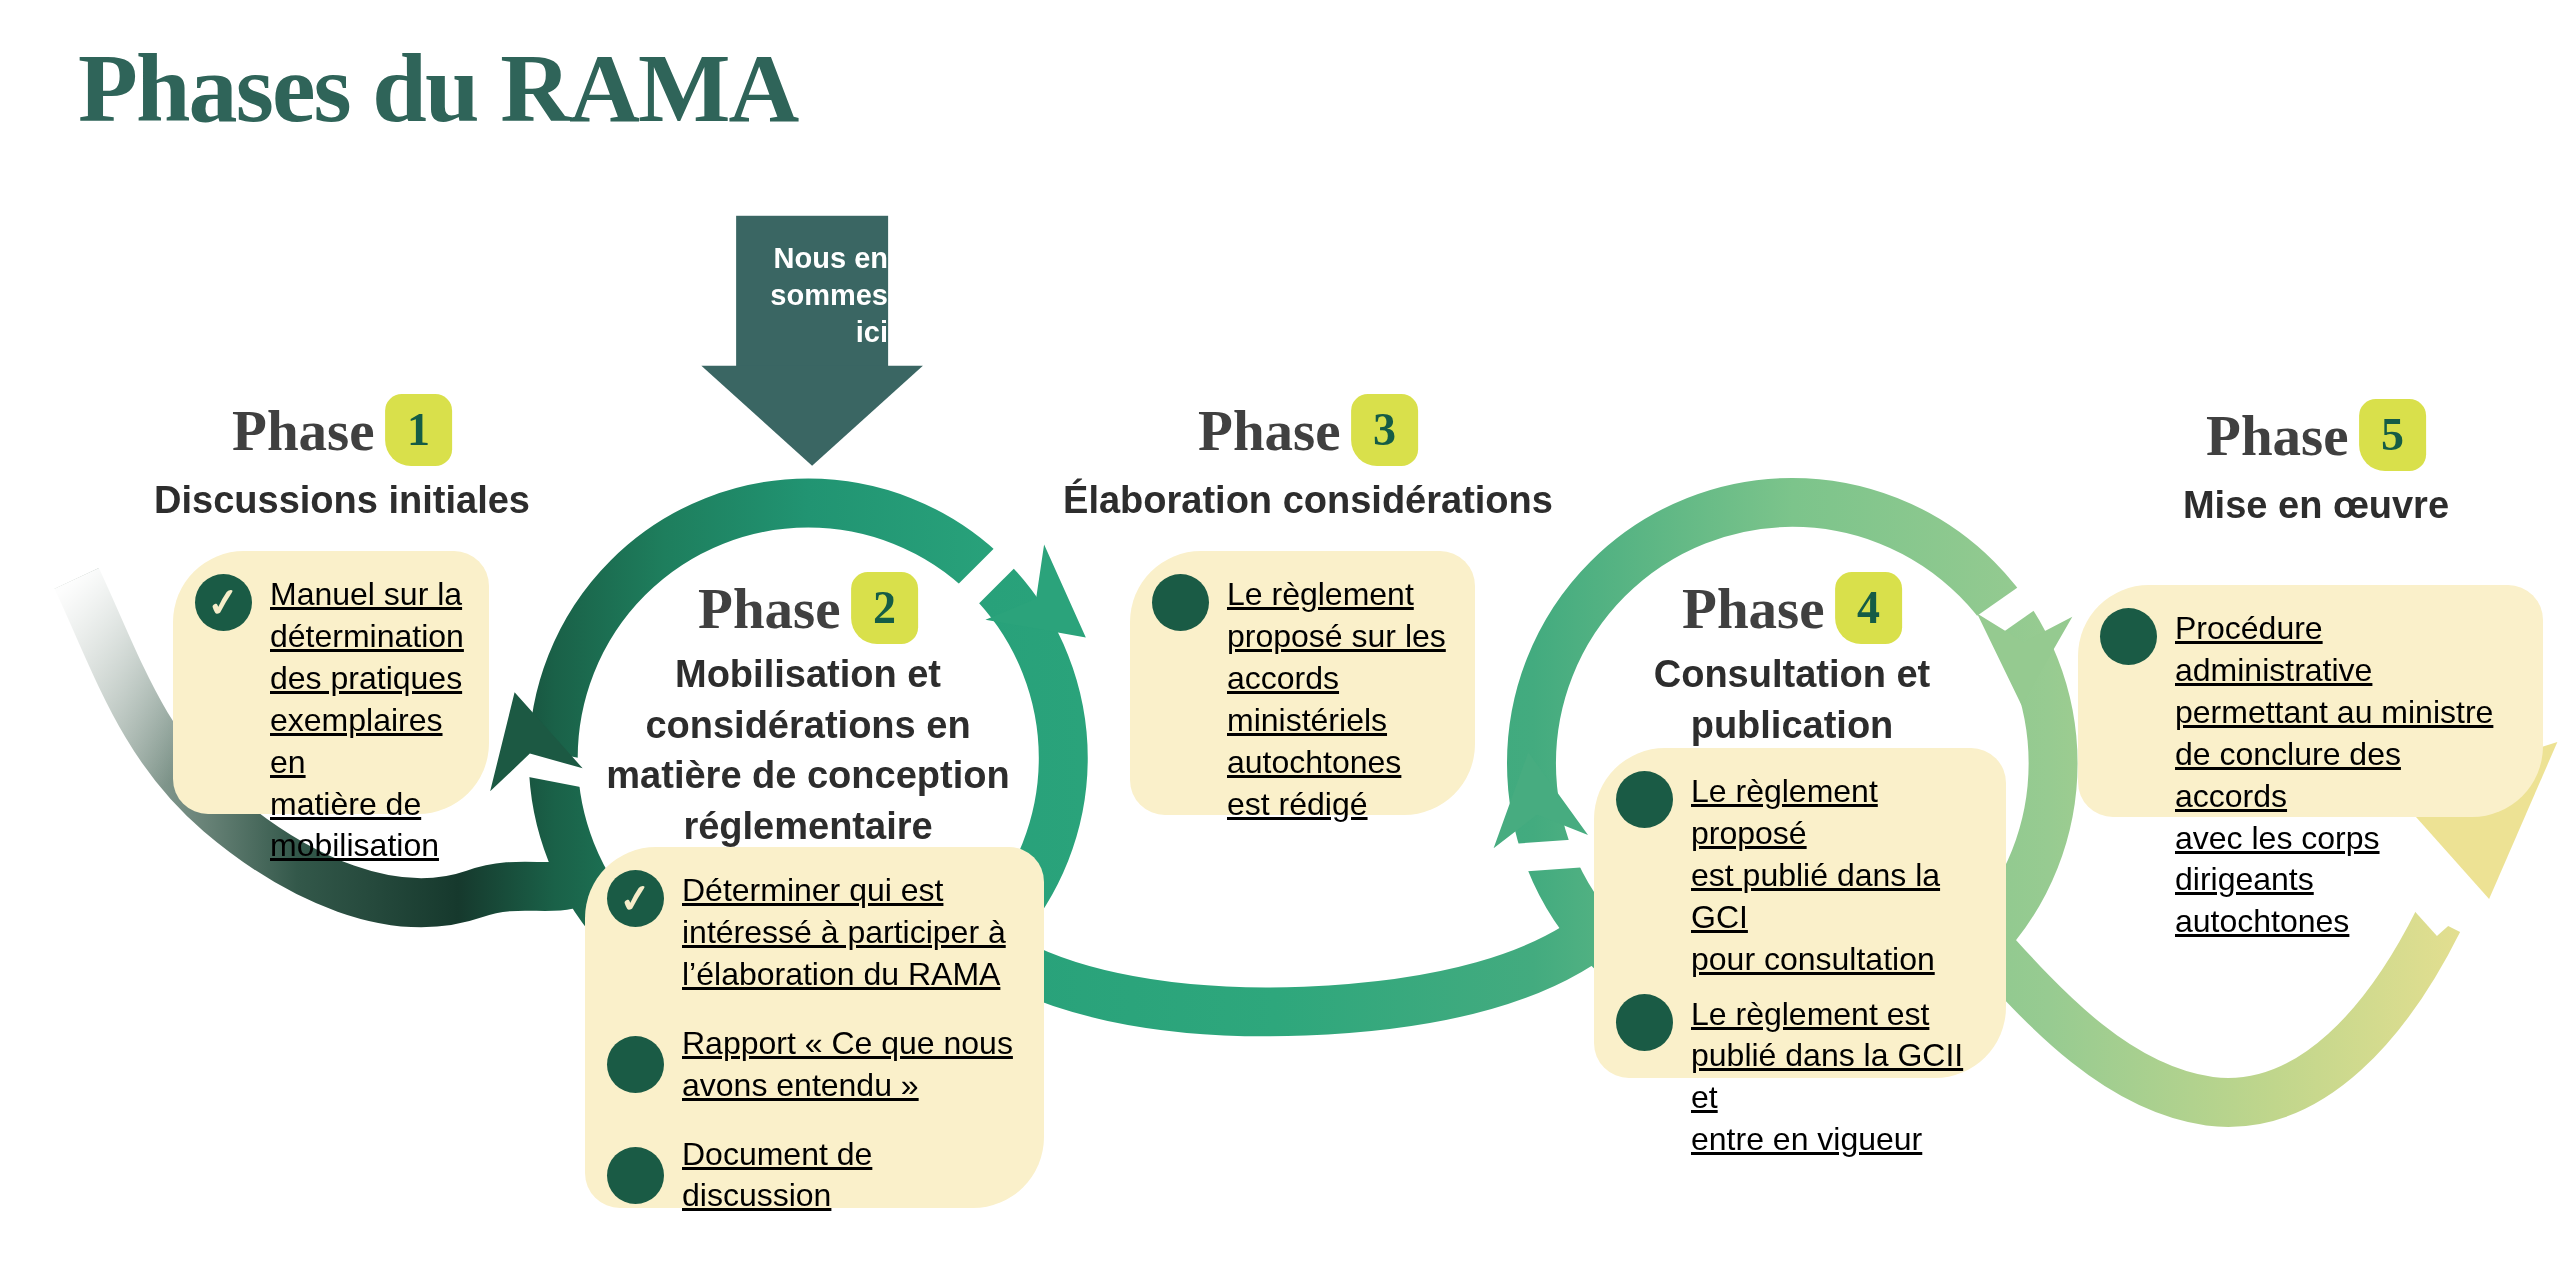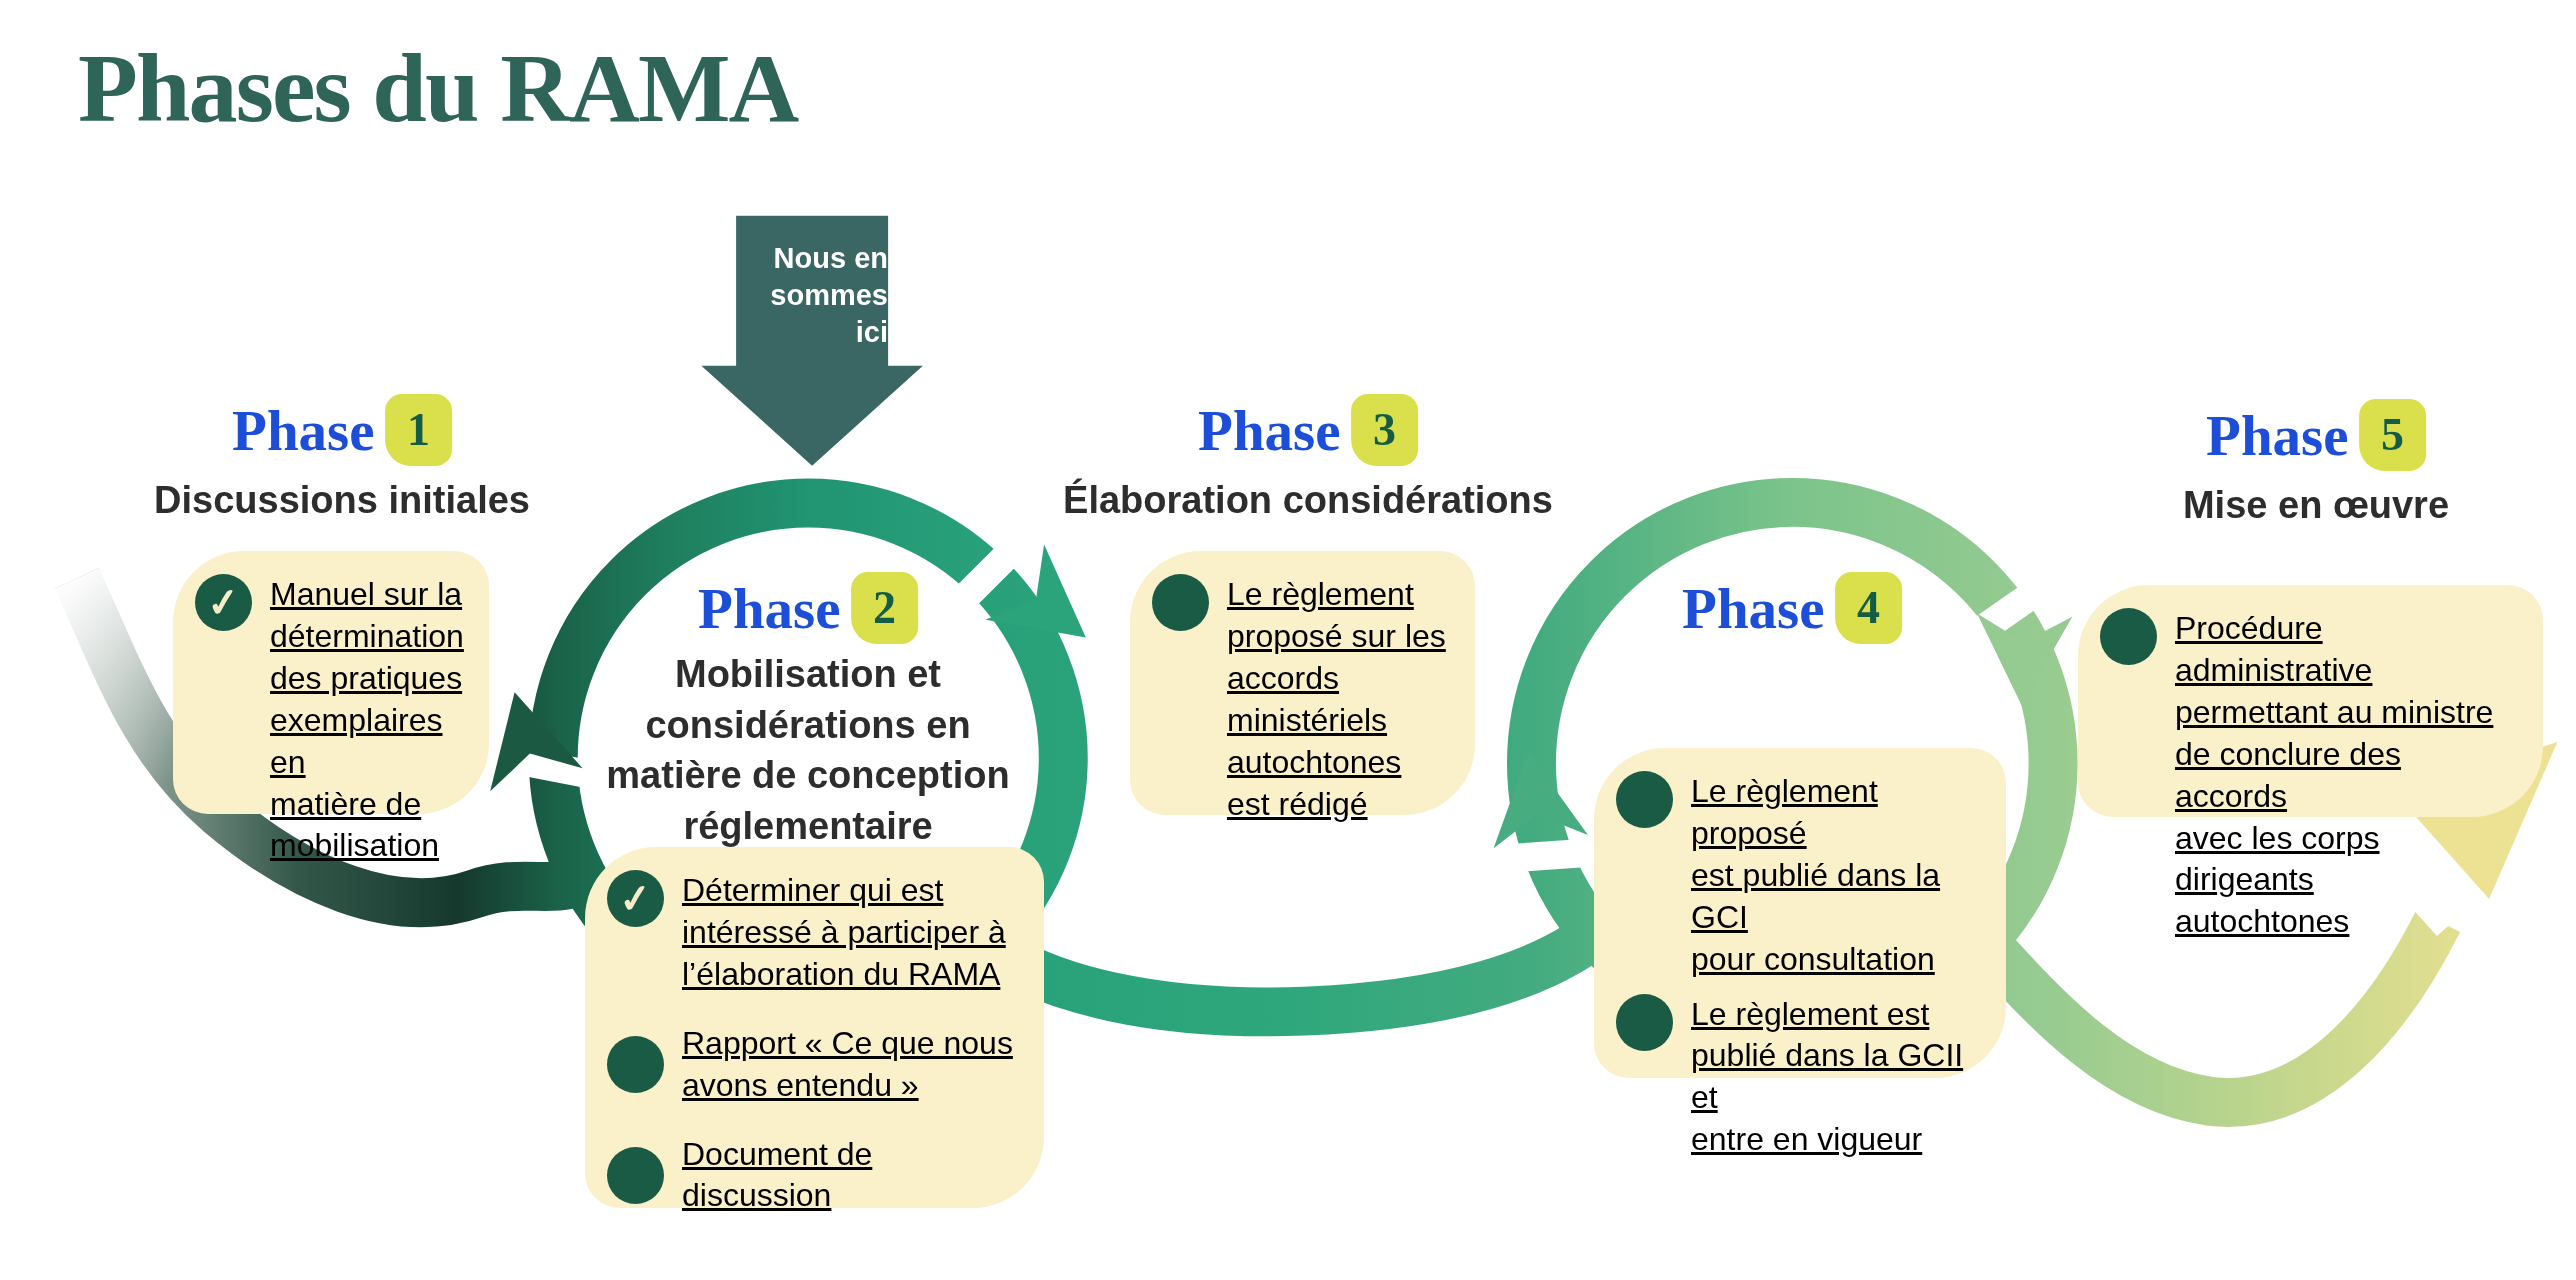--- a/index.html
+++ b/index.html
@@ -13,21 +13,21 @@
     position:absolute;left:58px;top:32px;z-index:3;
     font-family:"Liberation Serif",serif;font-weight:700;
     font-size:98px;letter-spacing:-1.9px;color:#2F6459;
   }
   .here-label{
     position:absolute;left:716px;top:240px;width:152px;z-index:3;
     color:#ffffff;font-weight:700;font-size:29px;line-height:1.28;
     text-align:right;white-space:pre-line;
   }
   .phase-label{position:absolute;transform:translateX(-50%);display:flex;align-items:center;gap:10.3px;z-index:3;}
-  .phase-word{font-family:"Liberation Serif",serif;font-weight:700;font-size:57px;color:#1d4ed8;line-height:1;}
+  .phase-word{font-family:"Liberation Serif",serif;font-weight:700;font-size:57px;color:#404040;line-height:1;}
   .badge{width:67px;height:72px;border-radius:16.7px 16.7px 16.7px 26px;background:#D9E04B;
          display:flex;align-items:center;justify-content:center;flex:0 0 auto;}
   .badge span{font-family:"Liberation Serif",serif;font-weight:700;font-size:46px;color:#155C46;line-height:1;}
   .subtitle{
     position:absolute;transform:translateX(-50%);z-index:3;
     font-size:38px;font-weight:700;color:#2D2D2D;line-height:1.33;
     text-align:center;white-space:pre-line;
   }
   .card{
     position:absolute;z-index:2;background:#FAF0CA;
@@ -199,20 +199,22 @@
 est rédigé</span>
     </div>
   </div>
 
   <div class="phase-label" style="left:1772px;top:572px;">
     <span class="phase-word">Phase</span>
     <span class="badge">
       <span>4</span>
     </span>
   </div>
+  <div class="subtitle" style="left:1772px;top:649px;">Consultation et
+publication</div>
   <div class="card" style="left:1574px;top:748px;width:412px;height:330px;gap:13px;">
     <div class="item align-top">
       <span class="bullet"></span>
       <span class="item-text">Le règlement proposé
 est publié dans la GCI
 pour consultation</span>
     </div>
     <div class="item align-top">
       <span class="bullet"></span>
       <span class="item-text">Le règlement est

